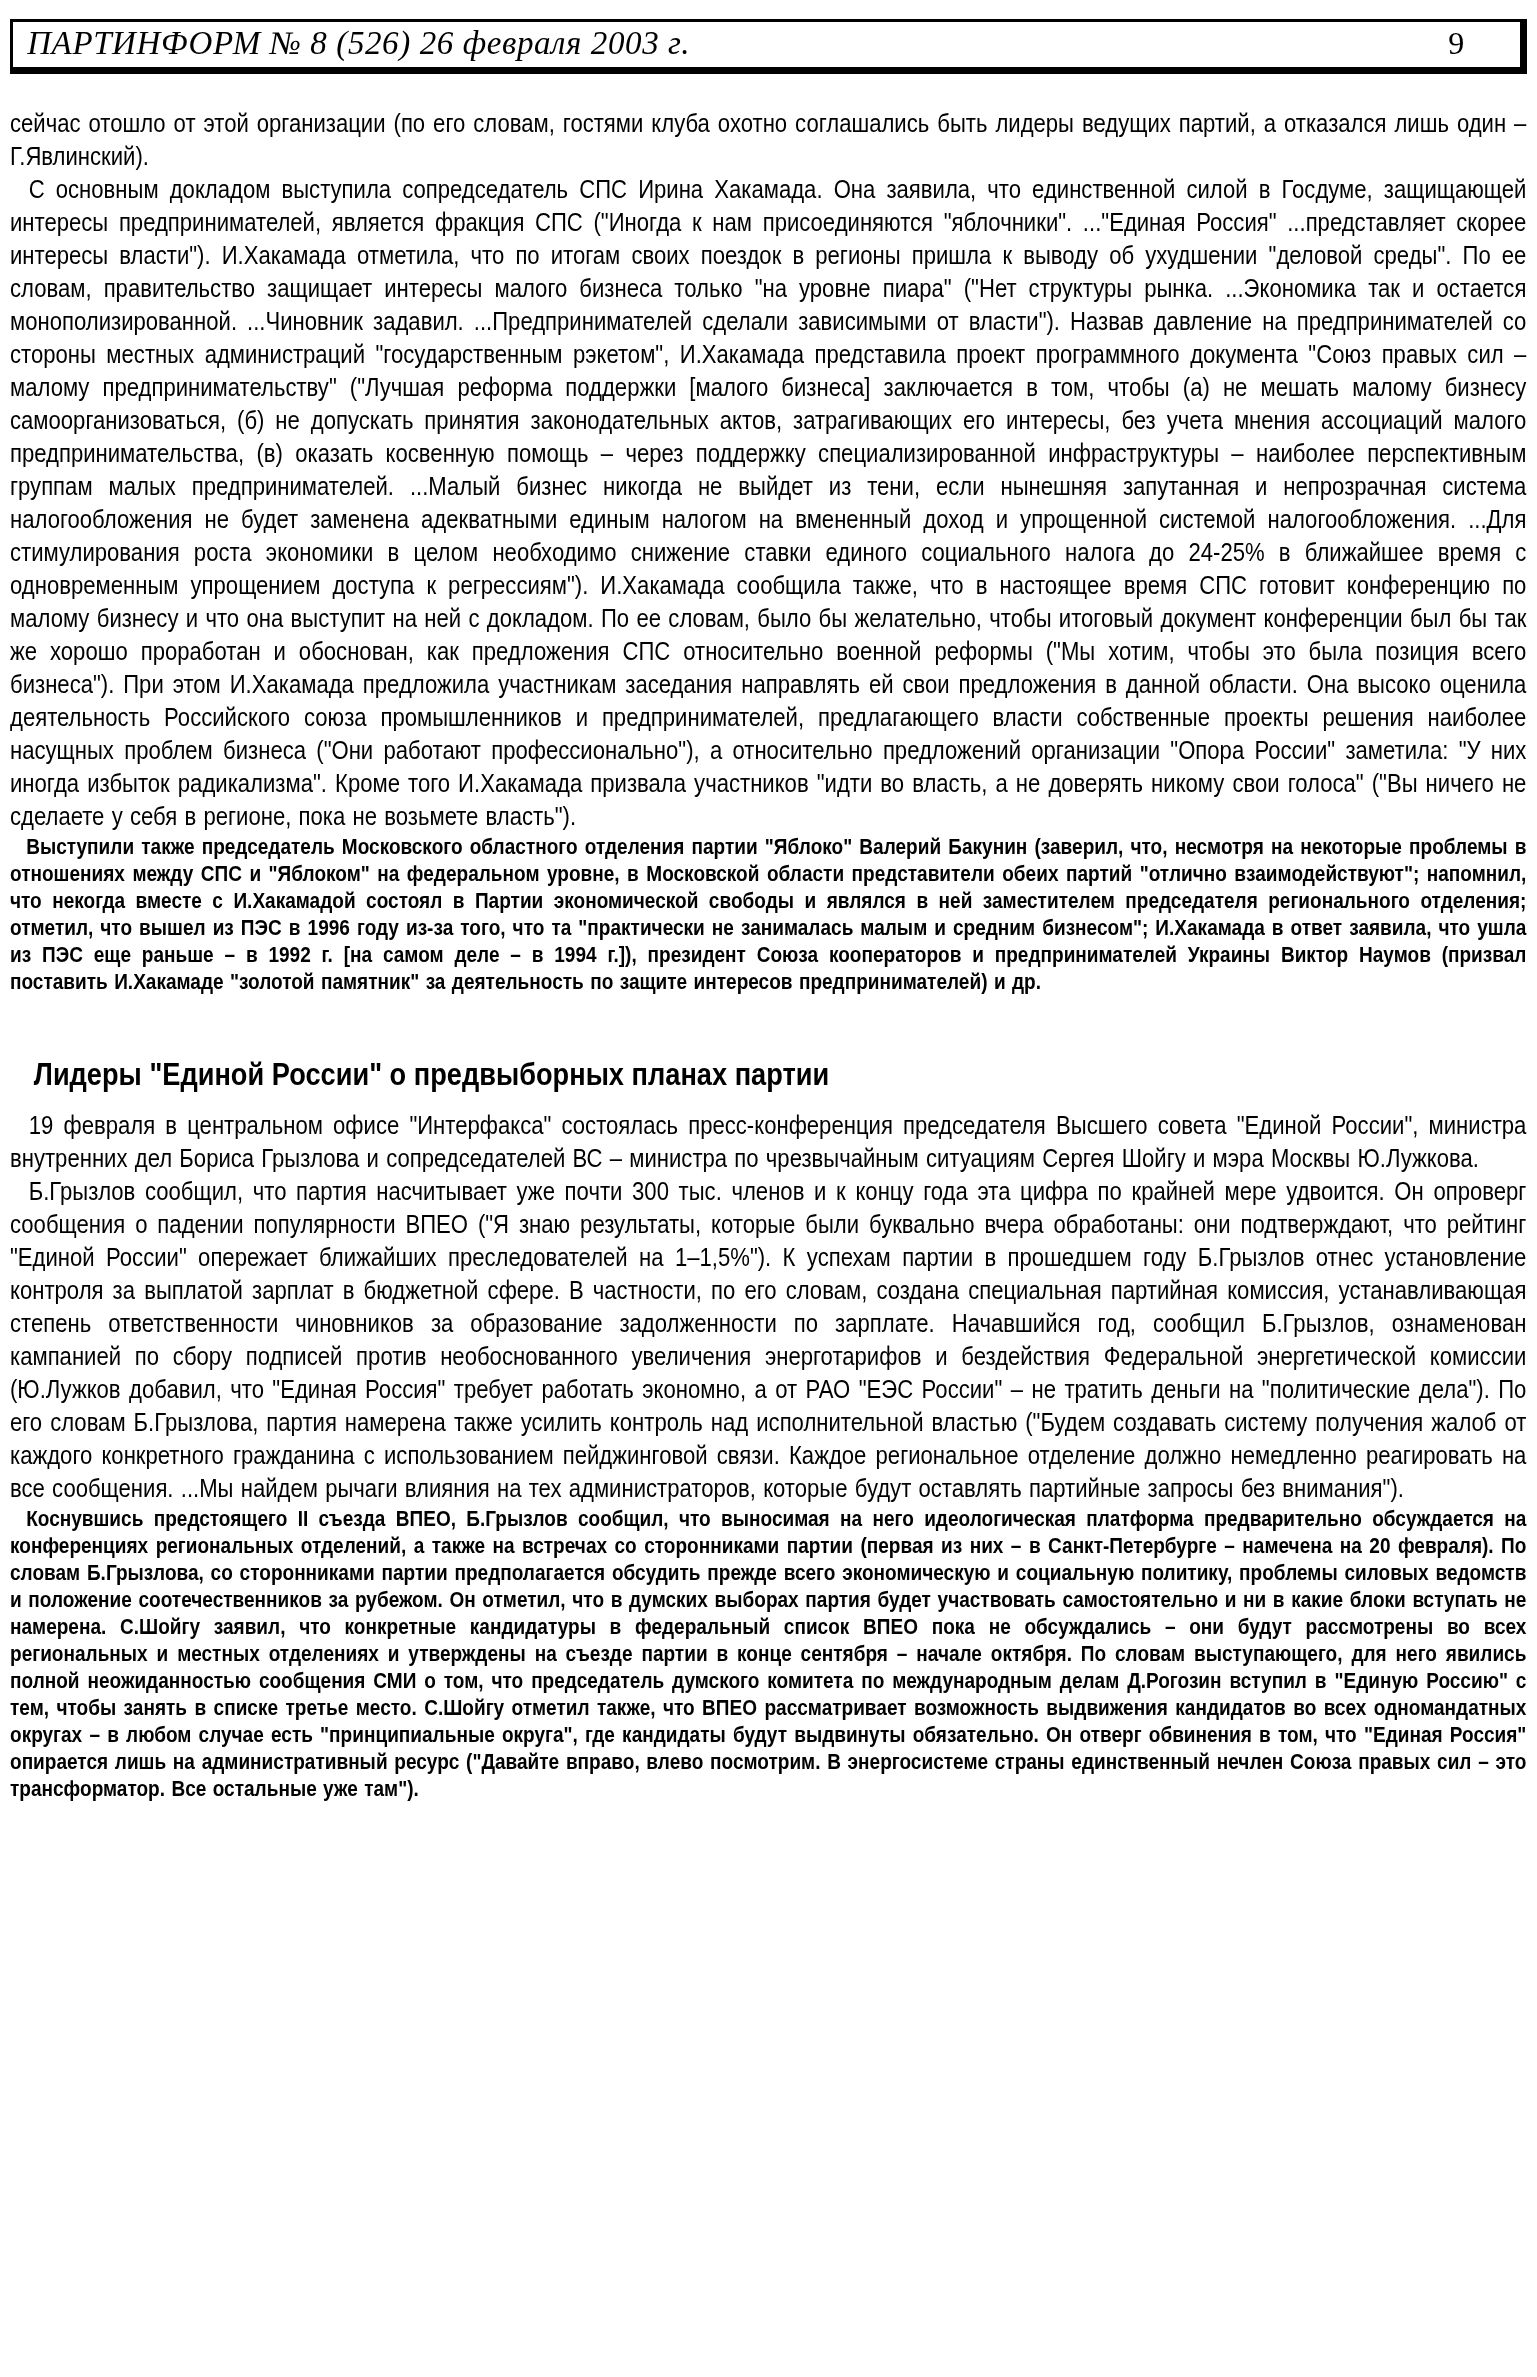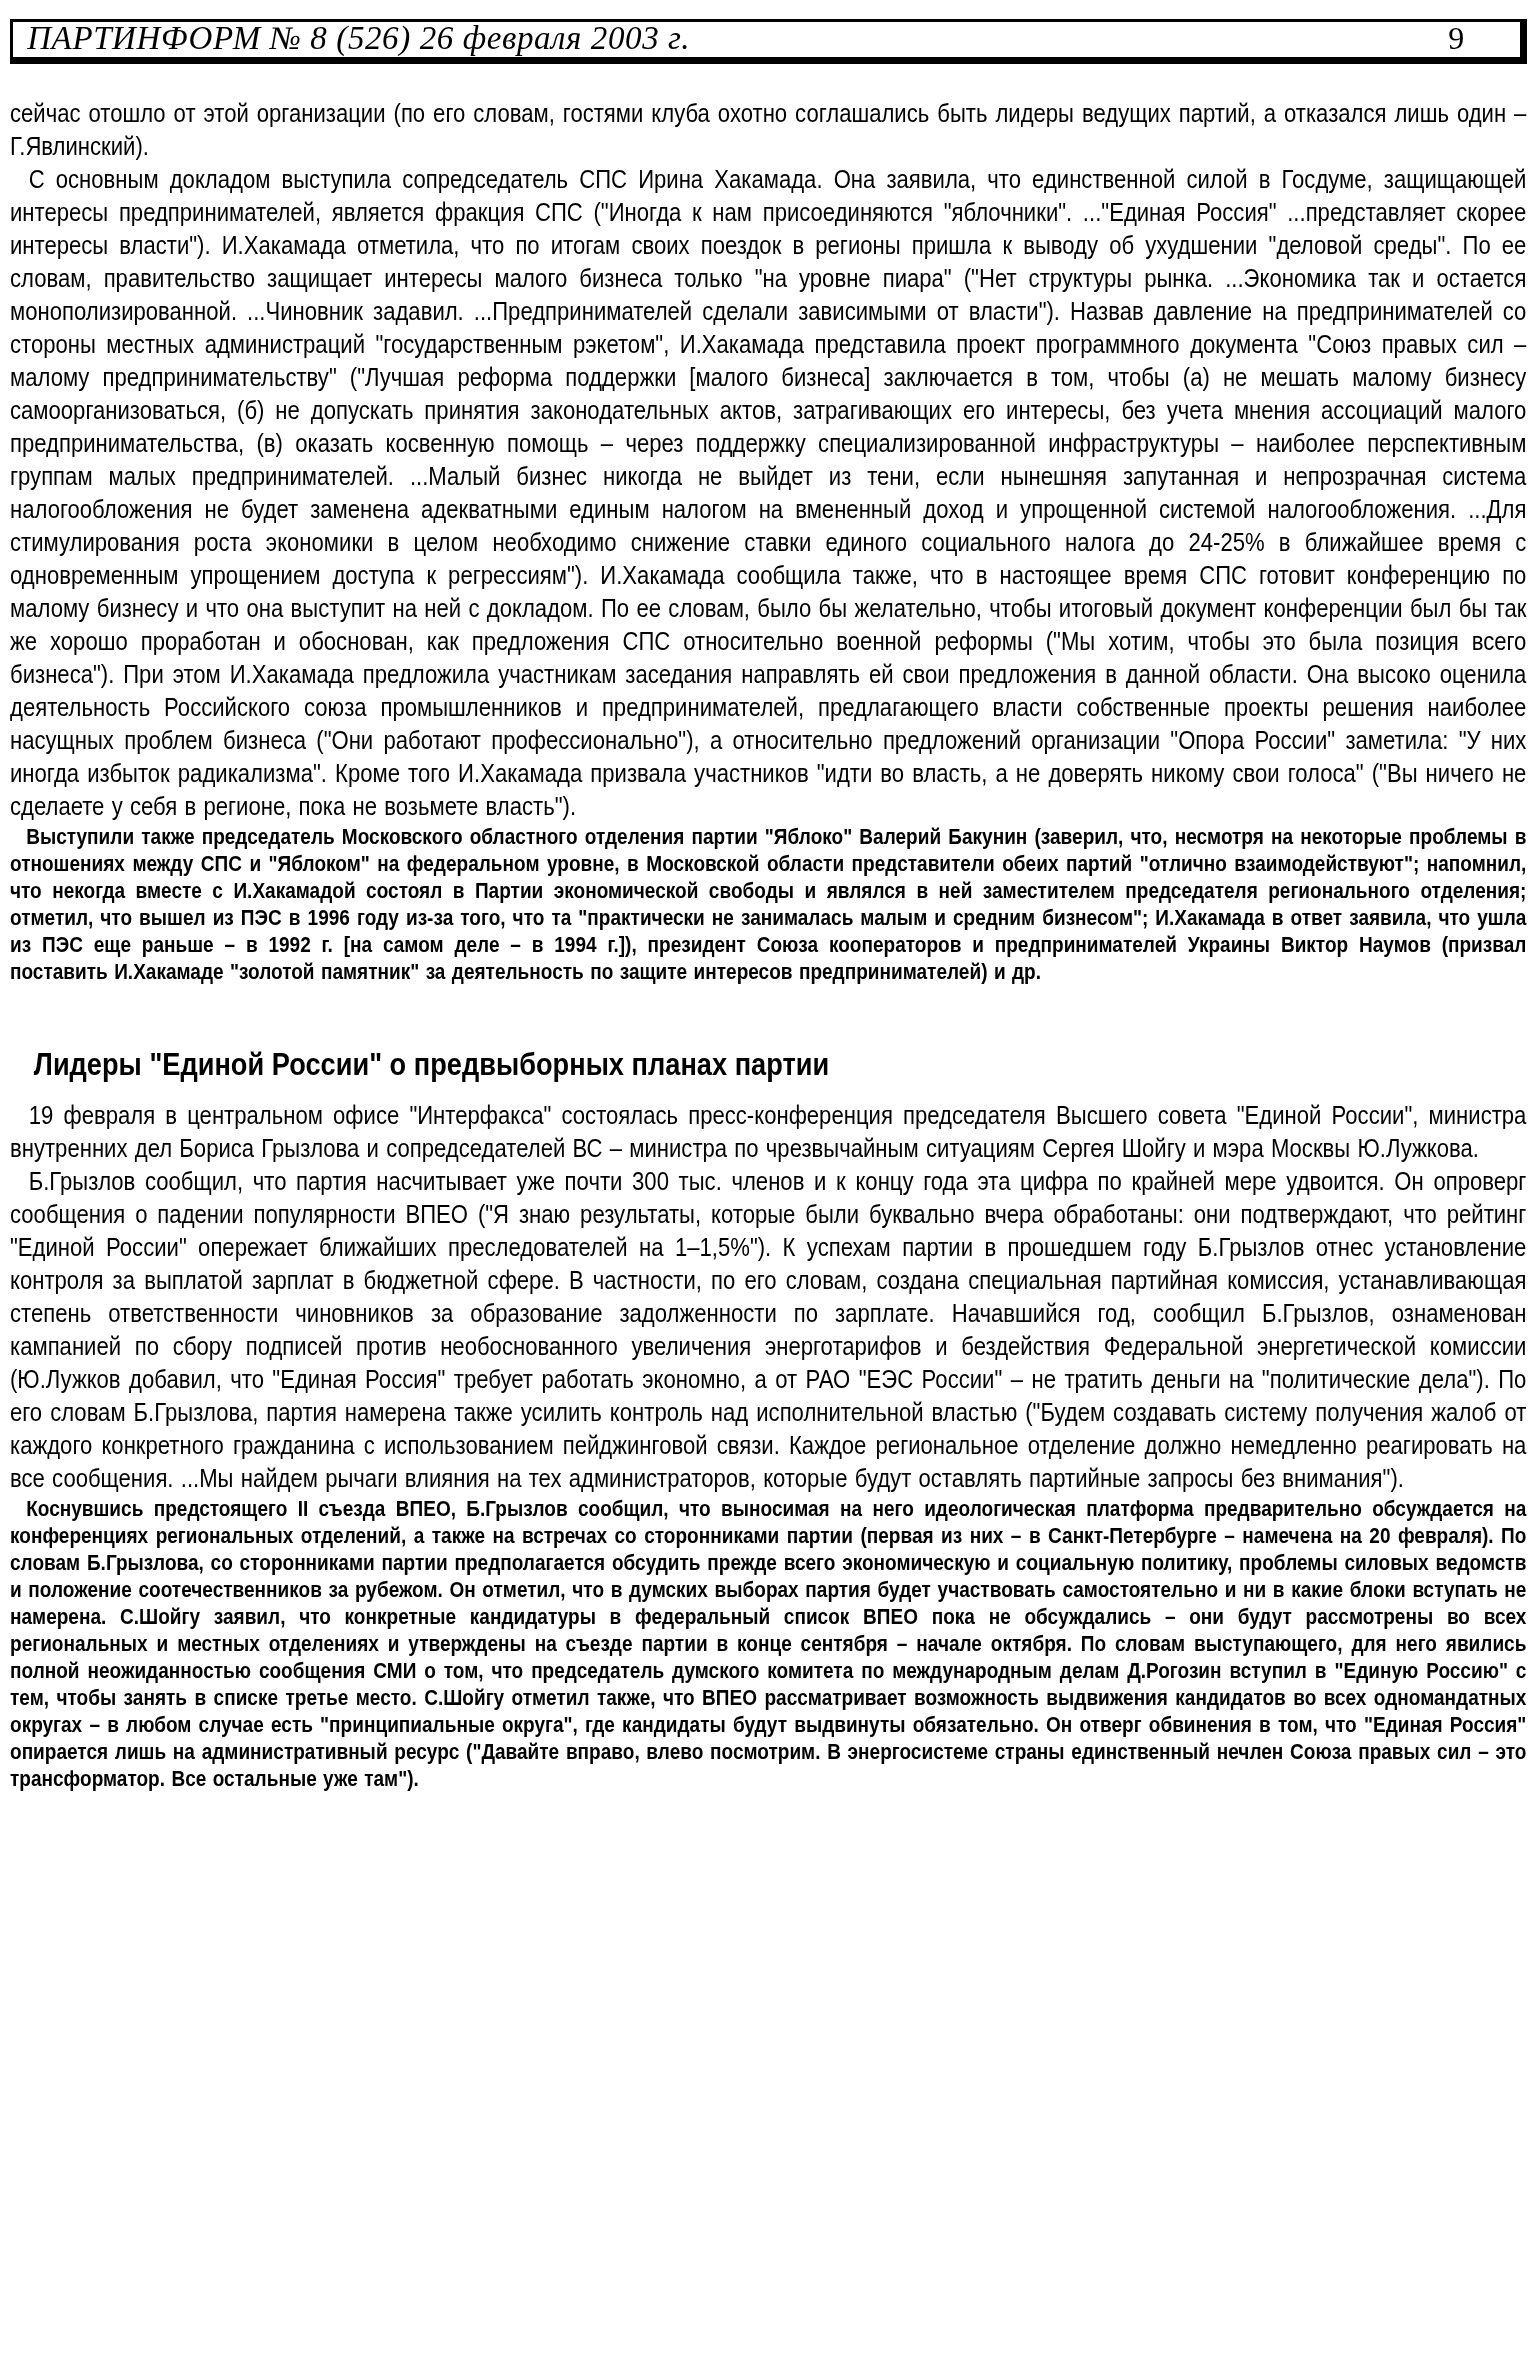--- a/index.html
+++ b/index.html
@@ -27,21 +27,21 @@
     box-sizing: border-box;
     width: 1517px;
     border: 3.2px solid #000;
     border-right-width: 7px;
     border-bottom-width: 7px;
     background: #fff;
     display: flex;
     justify-content: space-between;
     align-items: center;
     padding: 3.8px 56px 6.4px 14px;
-    height: 45px;
+    height: 55px;
   }
   .header-title {
     font-family: "Liberation Serif", serif;
     font-style: italic;
     font-size: 33px;
     letter-spacing: 0.6px;
     white-space: nowrap;
   }
   .header-page {
     font-family: "Liberation Serif", serif;

